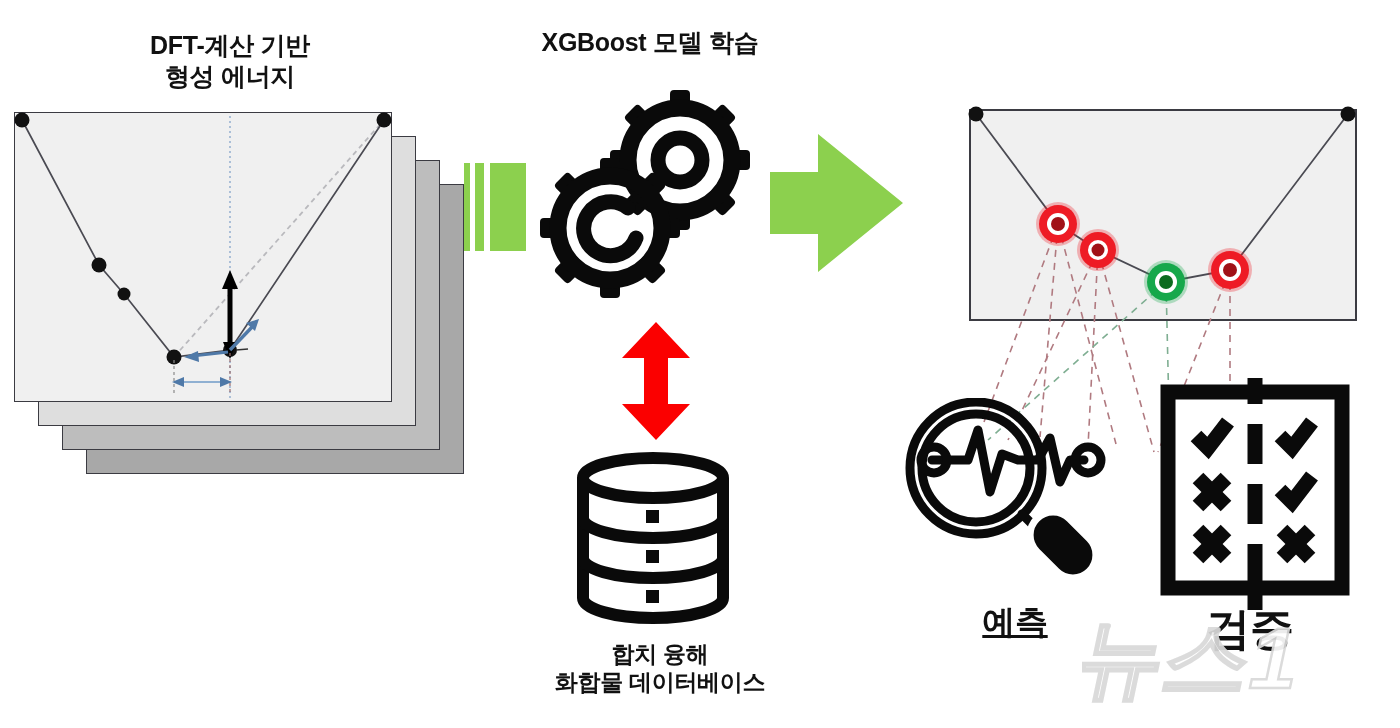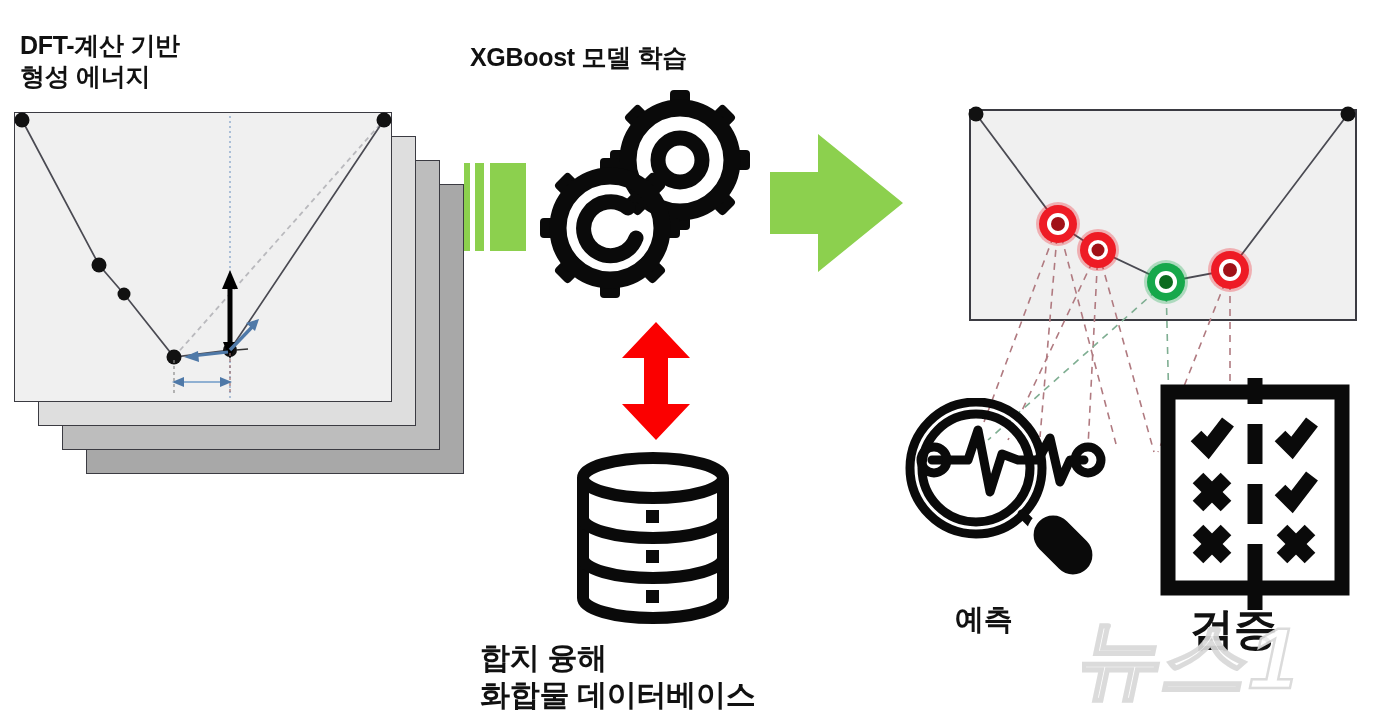--- a/index.html
+++ b/index.html
@@ -16,39 +16,41 @@
     height: 728px;
     background: #ffffff;
     overflow: hidden;
   }
 
   
   .label {
     position: absolute;
     font-weight: bold;
     color: #111111;
+    text-align: center;
     line-height: 1.22;
     white-space: pre-line;
     letter-spacing: -0.3px;
   }
   #title-dft {
     left: 20px; top: 30px; width: 420px;
     font-size: 25px;
   }
   #title-xgboost {
-    left: 470px; top: 42px; width: 360px;
+    left: 470px; top: 27px; width: 360px;
     font-size: 25px;
   }
   #label-database {
     left: 480px; top: 640px; width: 360px;
-    font-size: 30px;
+    font-size: 23px;
   }
   #label-predict {
     left: 955px; top: 602px; width: 120px;
-    font-size: 29px;
+    font-size: 33px;
+    text-decoration: underline;
   }
   #label-verify {
     left: 1190px; top: 602px; width: 120px;
     font-size: 44px;
   }
 
   
   #panel-stack {
     position: absolute;
     left: 14px;

